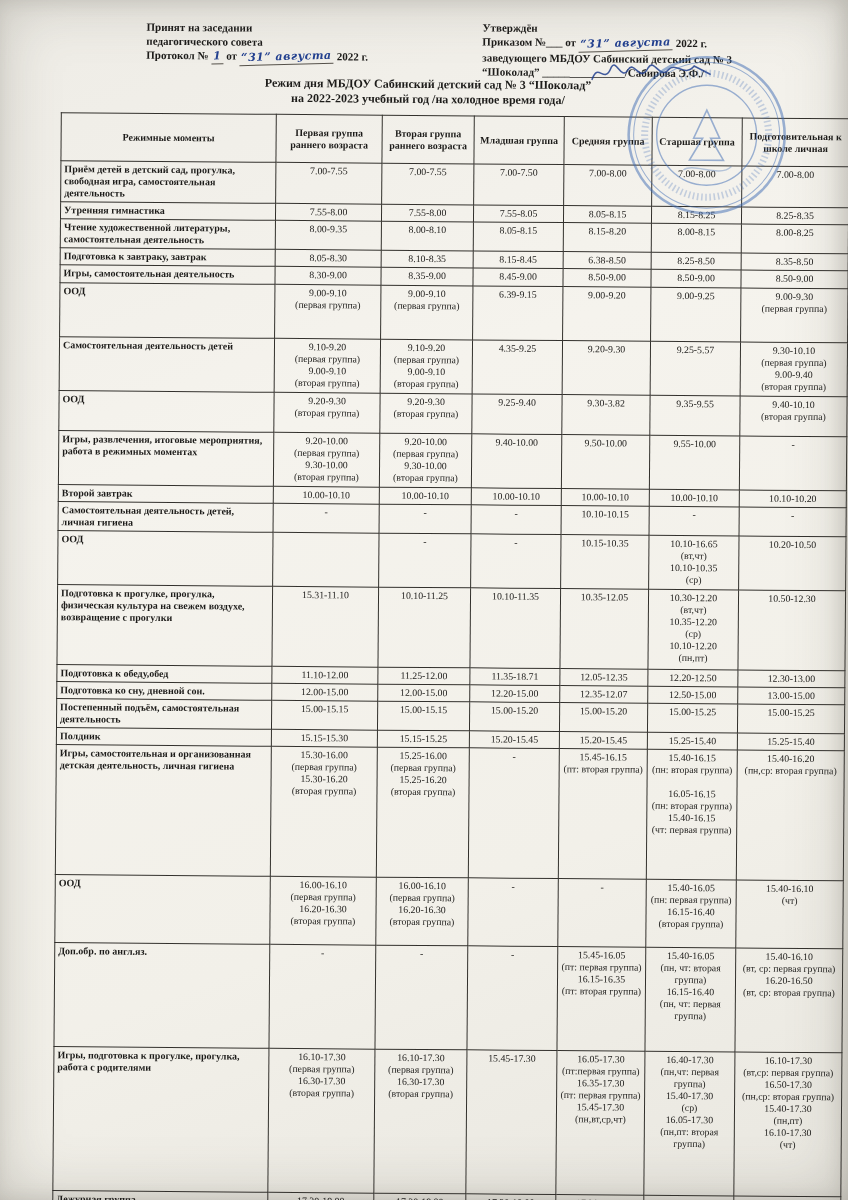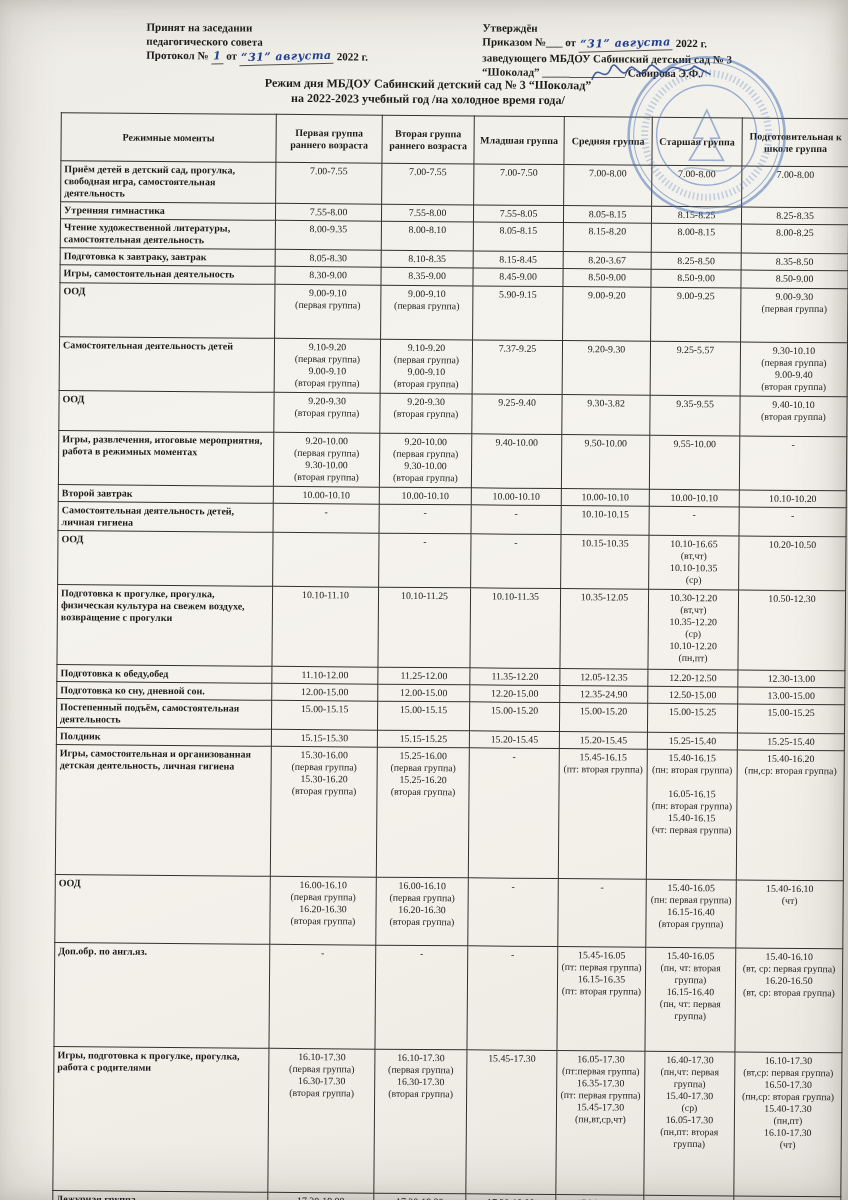--- a/index.html
+++ b/index.html
@@ -91,21 +91,21 @@
           <col style="width:107px">
       </colgroup>
       <thead>
         <tr>
             <th>Режимные моменты</th>
             <th>Первая группа раннего возраста</th>
             <th>Вторая группа раннего возраста</th>
             <th>Младшая группа</th>
             <th>Средняя группа</th>
             <th>Старшая группа</th>
-            <th>Подготовительная к школе группа</th>
+            <th>Подготовительная к школе личная</th>
           </tr>
       </thead>
       <tbody>
           <tr class="r1">
             <td class="row-label">Приём детей в детский сад, прогулка, свободная игра, самостоятельная деятельность</td>
             <td class="time-cell">7.00-7.55</td>
             <td class="time-cell">7.00-7.55</td>
             <td class="time-cell">7.00-7.50</td>
             <td class="time-cell">7.00-8.00</td>
             <td class="time-cell">7.00-8.00</td>
@@ -127,56 +127,56 @@
             <td class="time-cell">8.05-8.15</td>
             <td class="time-cell">8.15-8.20</td>
             <td class="time-cell">8.00-8.15</td>
             <td class="time-cell">8.00-8.25</td>
           </tr>
           <tr class="r4">
             <td class="row-label">Подготовка к завтраку, завтрак</td>
             <td class="time-cell">8.05-8.30</td>
             <td class="time-cell">8.10-8.35</td>
             <td class="time-cell">8.15-8.45</td>
-            <td class="time-cell">8.20-3.67</td>
+            <td class="time-cell">6.38-8.50</td>
             <td class="time-cell">8.25-8.50</td>
             <td class="time-cell">8.35-8.50</td>
           </tr>
           <tr class="r5">
             <td class="row-label">Игры, самостоятельная деятельность</td>
             <td class="time-cell">8.30-9.00</td>
             <td class="time-cell">8.35-9.00</td>
             <td class="time-cell">8.45-9.00</td>
             <td class="time-cell">8.50-9.00</td>
             <td class="time-cell">8.50-9.00</td>
             <td class="time-cell">8.50-9.00</td>
           </tr>
           <tr class="r6">
             <td class="row-label">ООД</td>
             <td class="time-cell">9.00-9.10
 (первая группа)</td>
             <td class="time-cell">9.00-9.10
 (первая группа)</td>
-            <td class="time-cell">5.90-9.15</td>
+            <td class="time-cell">6.39-9.15</td>
             <td class="time-cell">9.00-9.20</td>
             <td class="time-cell">9.00-9.25</td>
             <td class="time-cell">9.00-9.30
 (первая группа)</td>
           </tr>
           <tr class="r7">
             <td class="row-label">Самостоятельная деятельность детей</td>
             <td class="time-cell">9.10-9.20
 (первая группа)
 9.00-9.10
 (вторая группа)</td>
             <td class="time-cell">9.10-9.20
 (первая группа)
 9.00-9.10
 (вторая группа)</td>
-            <td class="time-cell">7.37-9.25</td>
+            <td class="time-cell">4.35-9.25</td>
             <td class="time-cell">9.20-9.30</td>
             <td class="time-cell">9.25-5.57</td>
             <td class="time-cell">9.30-10.10
 (первая группа)
 9.00-9.40
 (вторая группа)</td>
           </tr>
           <tr class="r8">
             <td class="row-label">ООД</td>
             <td class="time-cell">9.20-9.30
@@ -229,47 +229,47 @@
             <td class="time-cell">-</td>
             <td class="time-cell">10.15-10.35</td>
             <td class="time-cell">10.10-16.65
 (вт,чт)
 10.10-10.35
 (ср)</td>
             <td class="time-cell">10.20-10.50</td>
           </tr>
           <tr class="r13">
             <td class="row-label">Подготовка к прогулке, прогулка, физическая культура на свежем воздухе, возвращение с прогулки</td>
-            <td class="time-cell">10.10-11.10</td>
+            <td class="time-cell">15.31-11.10</td>
             <td class="time-cell">10.10-11.25</td>
             <td class="time-cell">10.10-11.35</td>
             <td class="time-cell">10.35-12.05</td>
             <td class="time-cell">10.30-12.20
 (вт,чт)
 10.35-12.20
 (ср)
 10.10-12.20
 (пн,пт)</td>
             <td class="time-cell">10.50-12.30</td>
           </tr>
           <tr class="r14">
             <td class="row-label">Подготовка к обеду,обед</td>
             <td class="time-cell">11.10-12.00</td>
             <td class="time-cell">11.25-12.00</td>
-            <td class="time-cell">11.35-12.20</td>
+            <td class="time-cell">11.35-18.71</td>
             <td class="time-cell">12.05-12.35</td>
             <td class="time-cell">12.20-12.50</td>
             <td class="time-cell">12.30-13.00</td>
           </tr>
           <tr class="r15">
             <td class="row-label">Подготовка ко сну, дневной сон.</td>
             <td class="time-cell">12.00-15.00</td>
             <td class="time-cell">12.00-15.00</td>
             <td class="time-cell">12.20-15.00</td>
-            <td class="time-cell">12.35-24.90</td>
+            <td class="time-cell">12.35-12.07</td>
             <td class="time-cell">12.50-15.00</td>
             <td class="time-cell">13.00-15.00</td>
           </tr>
           <tr class="r16">
             <td class="row-label">Постепенный подъём, самостоятельная деятельность</td>
             <td class="time-cell">15.00-15.15</td>
             <td class="time-cell">15.00-15.15</td>
             <td class="time-cell">15.00-15.20</td>
             <td class="time-cell">15.00-15.20</td>
             <td class="time-cell">15.00-15.25</td>

